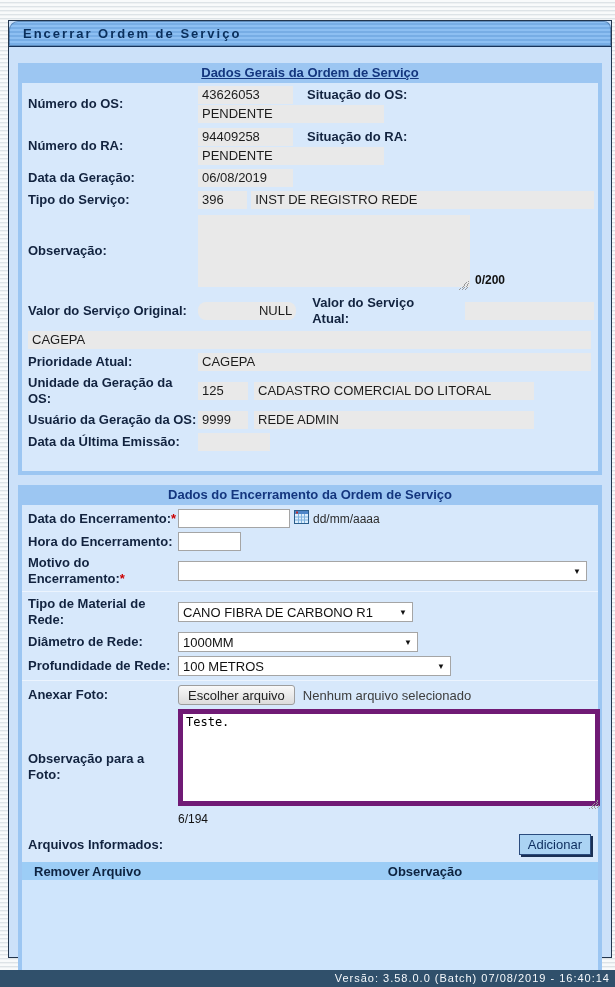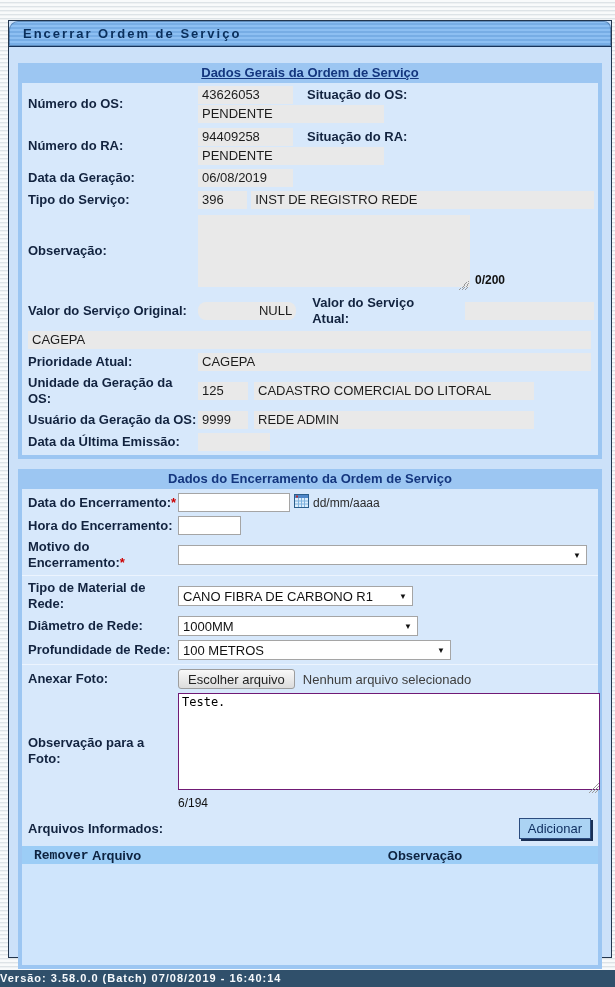--- a/index.html
+++ b/index.html
@@ -73,48 +73,48 @@
   .sep { height:1px; background:#ecf4fe; margin:2px 0; }
 
   .filebtn {
     height:20px; padding:0 9px; font-size:13px; color:#222;
     background:linear-gradient(180deg,#f9f9f9,#dcdcdc); border:1px solid #9d9d9d; border-radius:3px;
     font-family:"Liberation Sans", sans-serif;
   }
   .filestatus { margin-left:8px; font-size:13px; color:#3d3d3d; }
 
   .mono-ta {
-    width:422px; height:97px; border:1px solid #701a75; background:#fff; resize:none;
+    width:422px; height:97px; border:5px solid #701a75; background:#fff; resize:none;
     font-family:"DejaVu Sans Mono", monospace; font-size:12px; padding:1px 3px; position:relative;
   }
   .ta-wrap { position:relative; }
 
   .btn {
     height:21px; padding:0 8px; font-size:13px; color:#0d2d5e;
     background:#abd3f3; border:1px solid #2b4c7e;
     box-shadow:2px 2px 0 0 #1a3055;
     font-family:"Liberation Sans", sans-serif; cursor:pointer;
   }
 
   .ftable { margin-top:5px; }
   .ftable-header {
     display:grid; grid-template-columns:70px 160px 1fr; align-items:center;
     background:#9ccdf6; height:18px; font-size:13px; font-weight:bold; color:#0d2340;
   }
-  .ftable-header .c1 { padding-left:12px;font-family:Liberation Mono, monospace; }
+  .ftable-header .c1 { padding-left:12px; }
   .ftable-header .c3 { text-align:center; }
   .ftable-body { height:101px; background:#cfe5fc; }
 
   .actions { display:flex; align-items:center; padding:12px 3px 0 3px; }
   .actions .sp1 { width:29px; } .actions .sp2 { width:44px; }
 
   .footer {
     position:absolute; left:0; top:970px; width:615px; height:17px;
-    background:#30506b; color:#f6f9fc; font-size:11px; font-weight:bold;
-    letter-spacing:1px; text-align:left; line-height:17px; padding-right:5px;
+    background:#30506b; color:#f6f9fc; font-size:11px; font-weight:normal;
+    letter-spacing:1px; text-align:right; line-height:17px; padding-right:5px;
   }
 
   .cal { display:inline-block; margin-left:4px; margin-right:4px; cursor:pointer; }
   .hint { font-size:12px; color:#2b2b2b; }
 </style>
 </head>
 <body>
 
 <div class="window">
   <div class="titlebar">
@@ -195,21 +195,21 @@
         <span class="gbox" style="width:50px">125</span>
         <span class="gbox" style="width:280px;margin-left:6px">CADASTRO COMERCIAL DO LITORAL</span>
       </div>
 
       <div class="row">
         <div class="lbl w170">Usuário da Geração da OS:</div>
         <span class="gbox" style="width:50px">9999</span>
         <span class="gbox" style="width:280px;margin-left:6px">REDE ADMIN</span>
       </div>
 
-      <div class="row" style="padding-bottom:4px">
+      <div class="row" style="padding-bottom:20px">
         <div class="lbl w170">Data da Última Emissão:</div>
         <span class="gbox" style="width:72px"></span>
       </div>
     </div>
 
     <div class="panel">
       <div class="panel-header">
         <span>Dados do Encerramento da Ordem de Serviço</span>
       </div>
 

